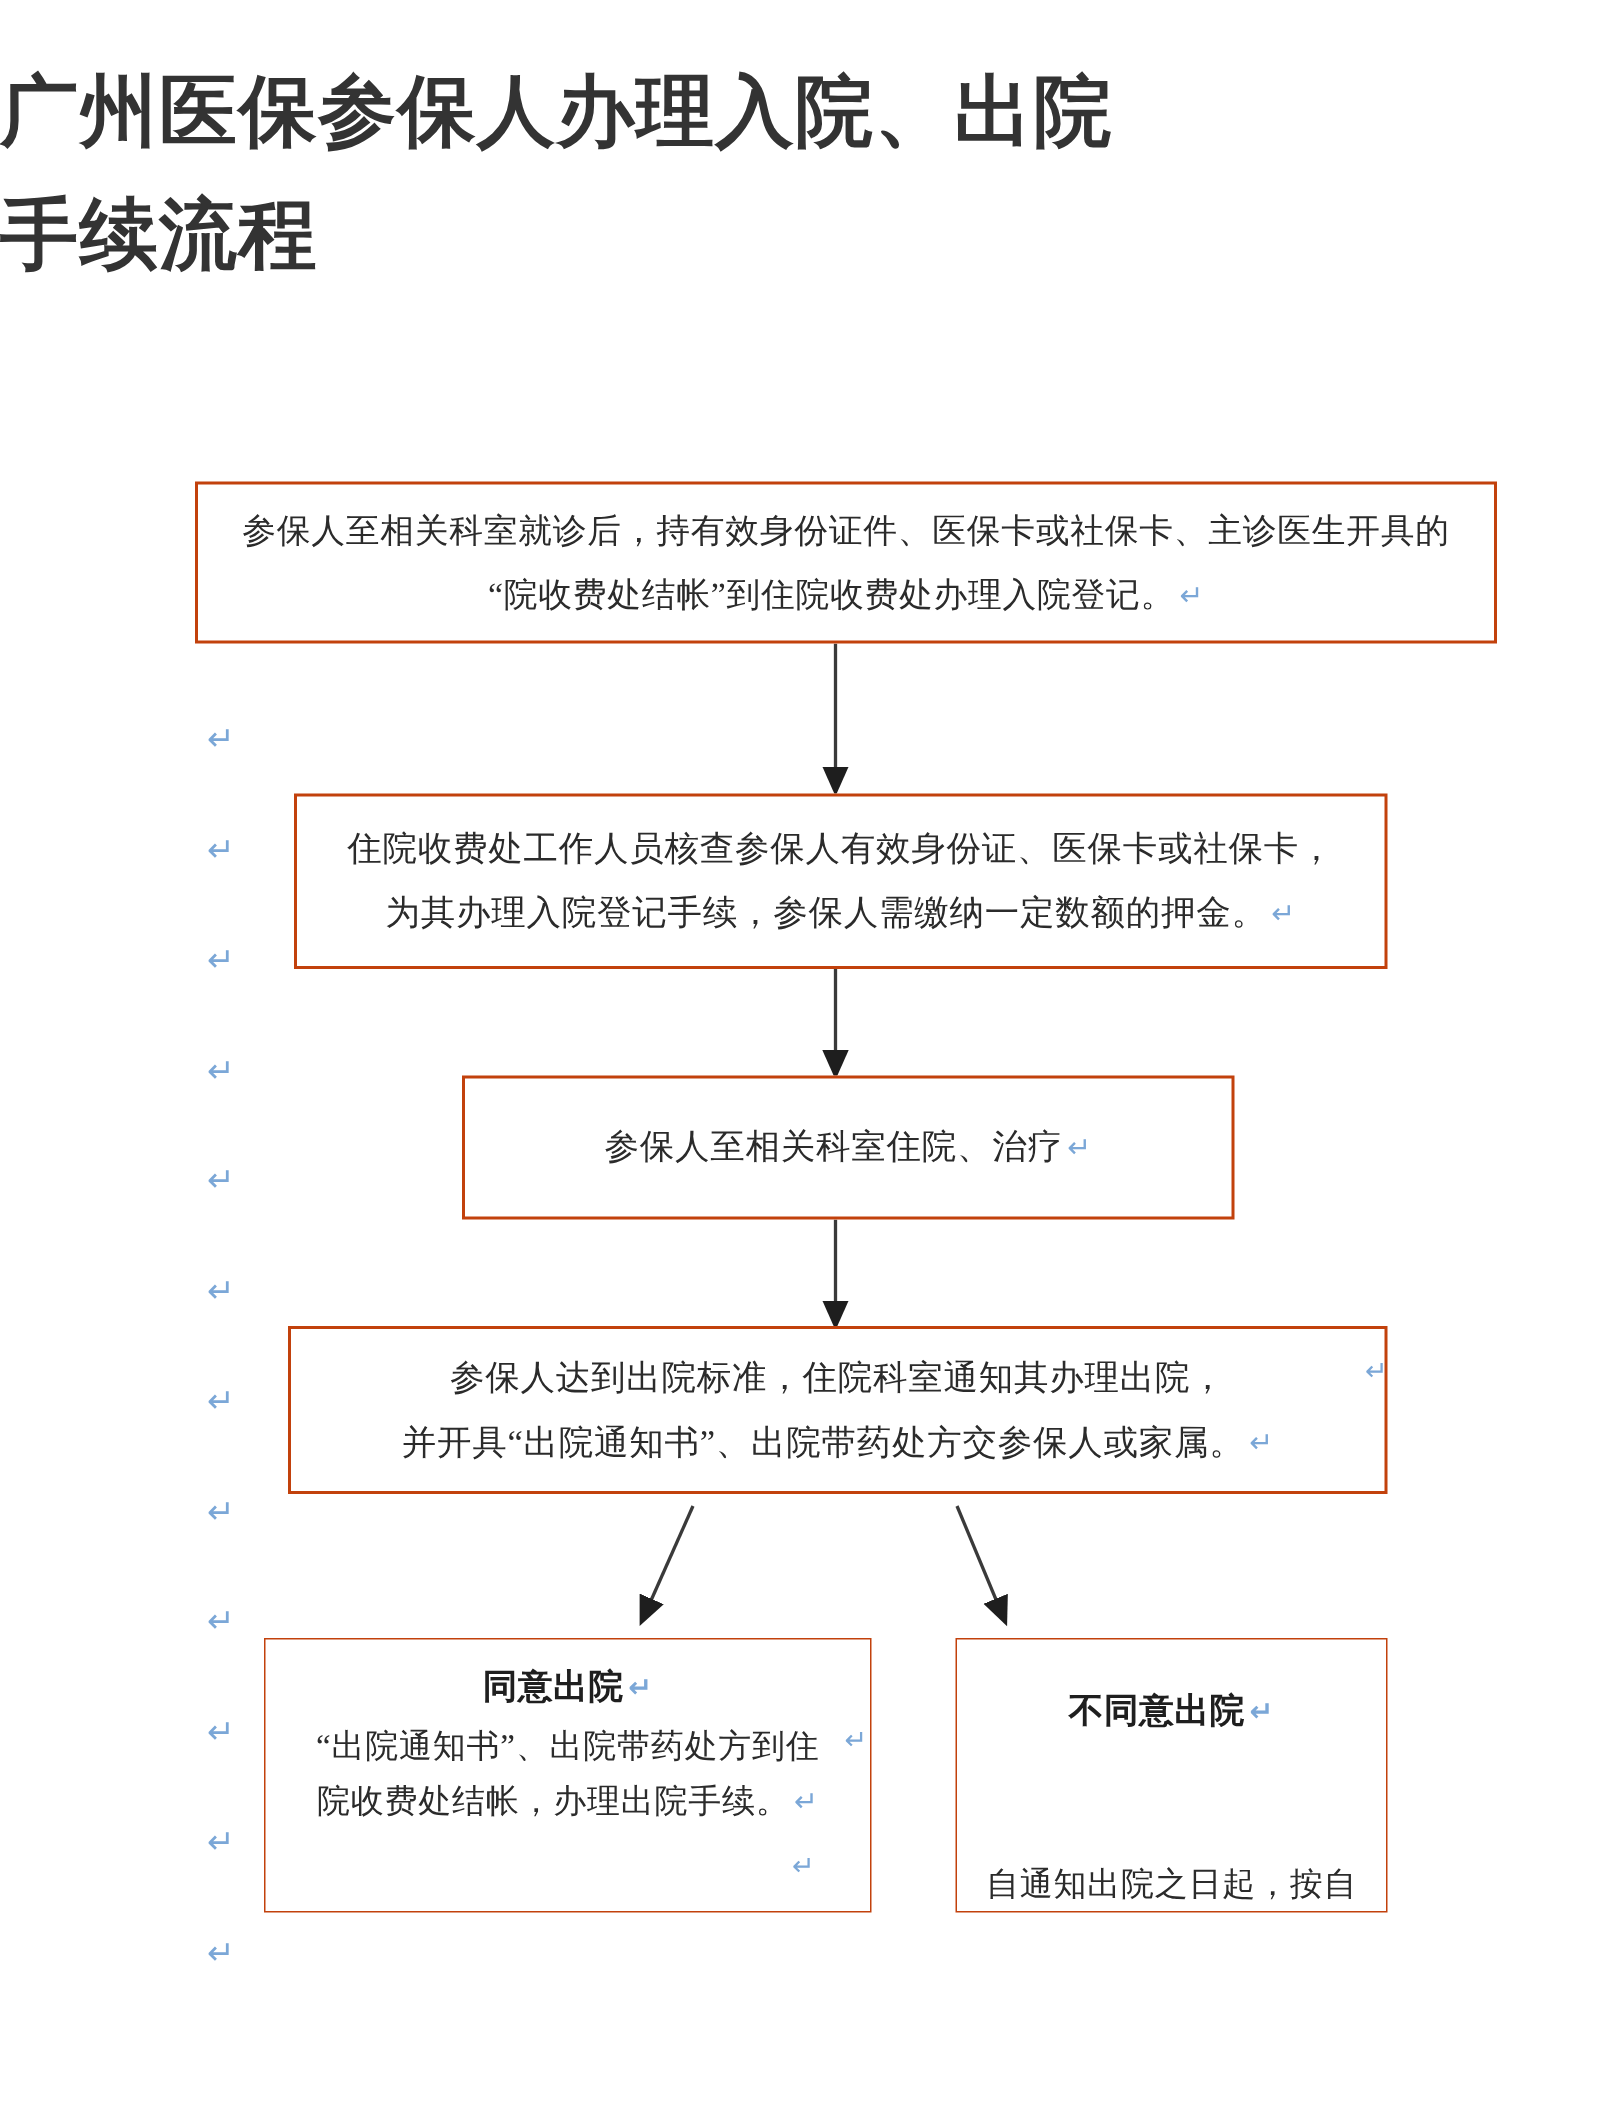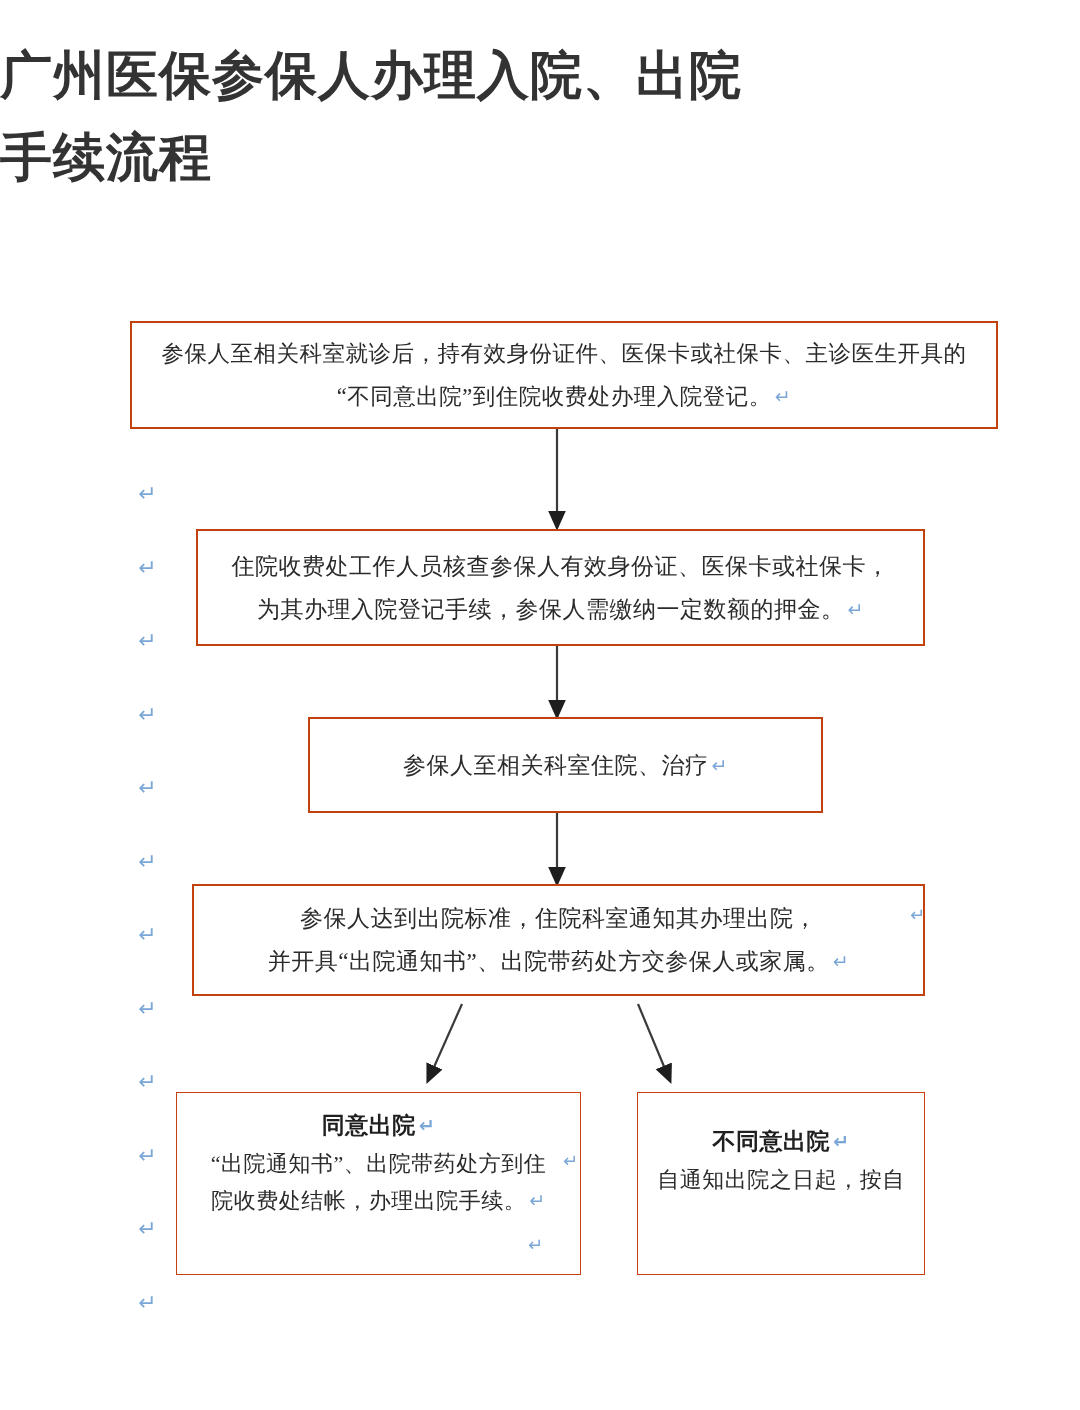--- a/index.html
+++ b/index.html
@@ -130,21 +130,21 @@
 
     <line x1="557" y1="813" x2="557" y2="878" stroke="#3a3a3a" stroke-width="2.2" marker-end="url(#ah)"></line>
 
     <line x1="462" y1="1004" x2="430" y2="1076" stroke="#3a3a3a" stroke-width="2.2" marker-end="url(#ah)"></line>
 
     <line x1="638" y1="1004" x2="668" y2="1076" stroke="#3a3a3a" stroke-width="2.2" marker-end="url(#ah)"></line>
   </svg>
 
   <div class="fbox" style="left:130px; top:321px; width:868px; height:108px;">
     <span class="ln">参保人至相关科室就诊后，持有效身份证件、医保卡或社保卡、主诊医生开具的</span>
-    <span class="ln"><span>“不同意出院”到住院收费处办理入院登记。</span><span class="pil">↵</span></span>
+    <span class="ln"><span>“院收费处结帐”到住院收费处办理入院登记。</span><span class="pil">↵</span></span>
   </div>
 
   <div class="fbox" style="left:196px; top:529px; width:729px; height:117px; font-size:23px;">
     <span class="ln">住院收费处工作人员核查参保人有效身份证、医保卡或社保卡，</span>
     <span class="ln"><span>为其办理入院登记手续，参保人需缴纳一定数额的押金。</span><span class="pil">↵</span></span>
   </div>
 
   <div class="fbox" style="left:308px; top:717px; width:515px; height:96px; font-size:23px;">
     <span class="ln"><span>参保人至相关科室住院、治疗</span><span class="pil">↵</span></span>
   </div>
@@ -156,21 +156,21 @@
   <span class="edge-pil" style="left:910px; top:906px;">↵</span>
 
   <div class="fbox tight" style="left:176px; top:1092px; width:405px; height:183px; justify-content:flex-start; padding-top:12px;">
     <span class="hdr"><span>同意出院</span><span class="pil">↵</span></span>
     <span class="body-ln">“出院通知书”、出院带药处方到住</span>
     <span class="body-ln"><span>院收费处结帐，办理出院手续。</span><span class="pil">↵</span></span>
   </div>
   <span class="edge-pil" style="left:563px; top:1152px;">↵</span>
   <span class="edge-pil" style="left:528px; top:1236px;">↵</span>
 
-  <div class="fbox tight" style="left:637px; top:1092px; width:288px; height:183px; justify-content:flex-start; padding-top:28px;">
+  <div class="fbox tight" style="left:637px; top:1092px; width:288px; height:183px; justify-content:space-between; padding-top:28px;">
     <span class="hdr"><span>不同意出院</span><span class="pil">↵</span></span>
     <span class="body-ln">自通知出院之日起，按自</span>
   </div>
 
   <div id="margin-marks">
       <span class="margin-pil" style="left: 138px; top: 483px;">↵</span>
       <span class="margin-pil" style="left: 138px; top: 556.5px;">↵</span>
       <span class="margin-pil" style="left: 138px; top: 630px;">↵</span>
       <span class="margin-pil" style="left: 138px; top: 703.5px;">↵</span>
       <span class="margin-pil" style="left: 138px; top: 777px;">↵</span>

